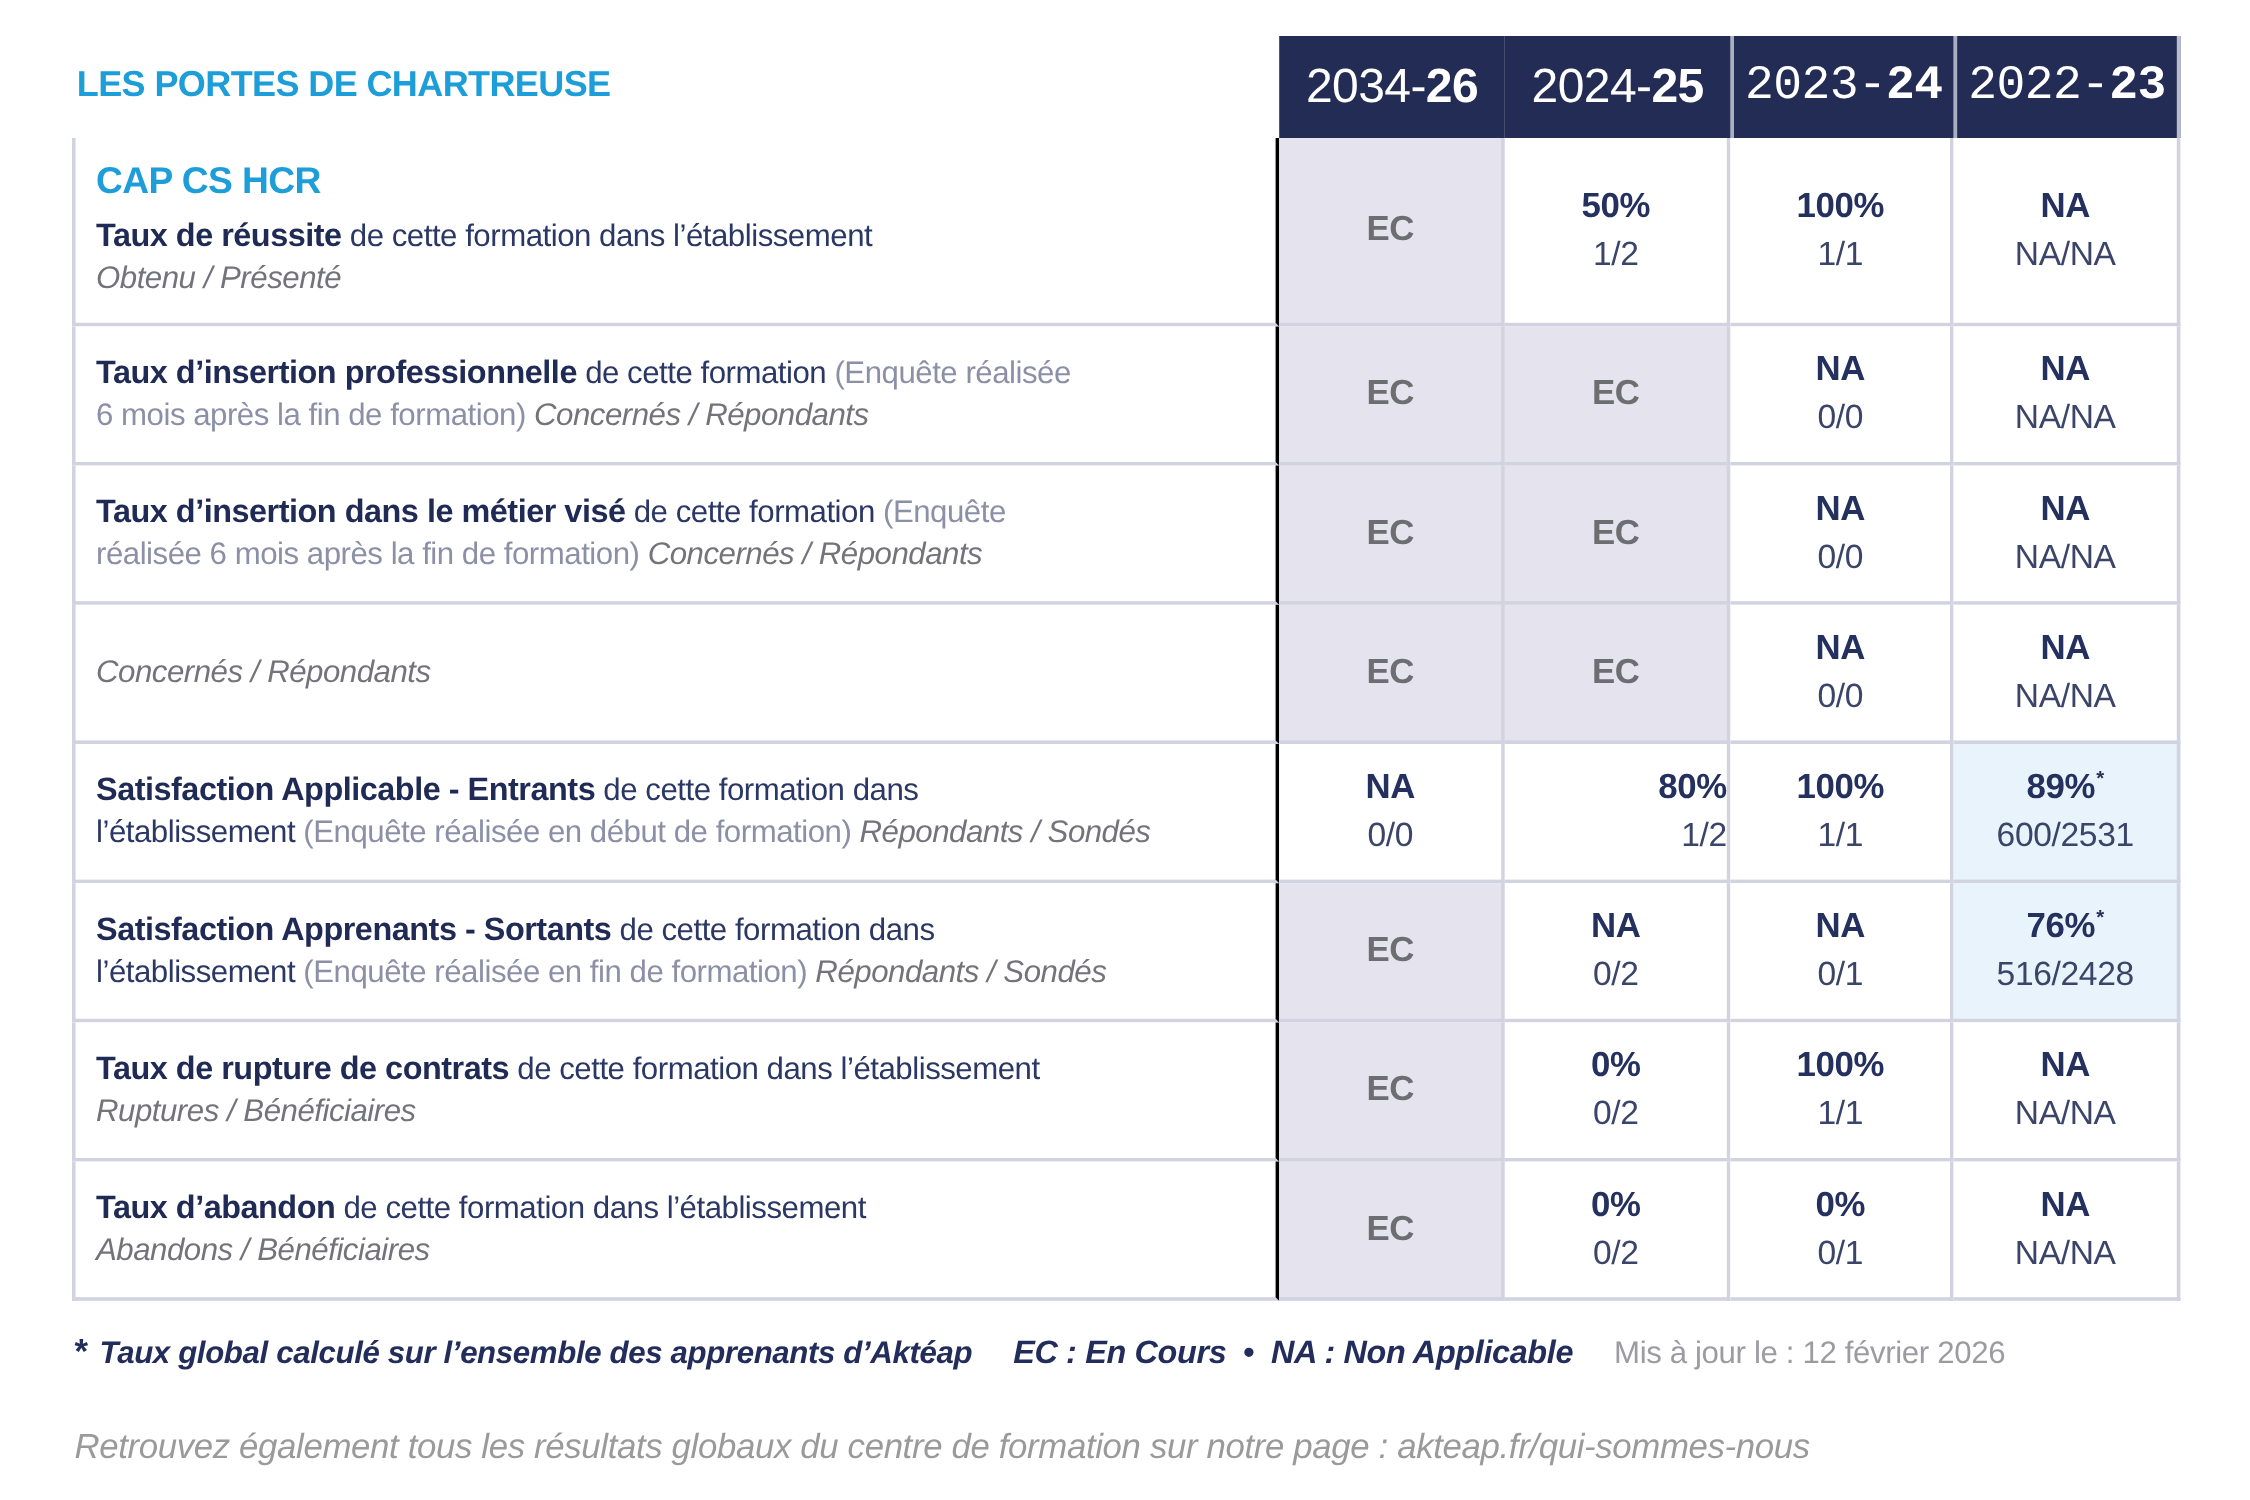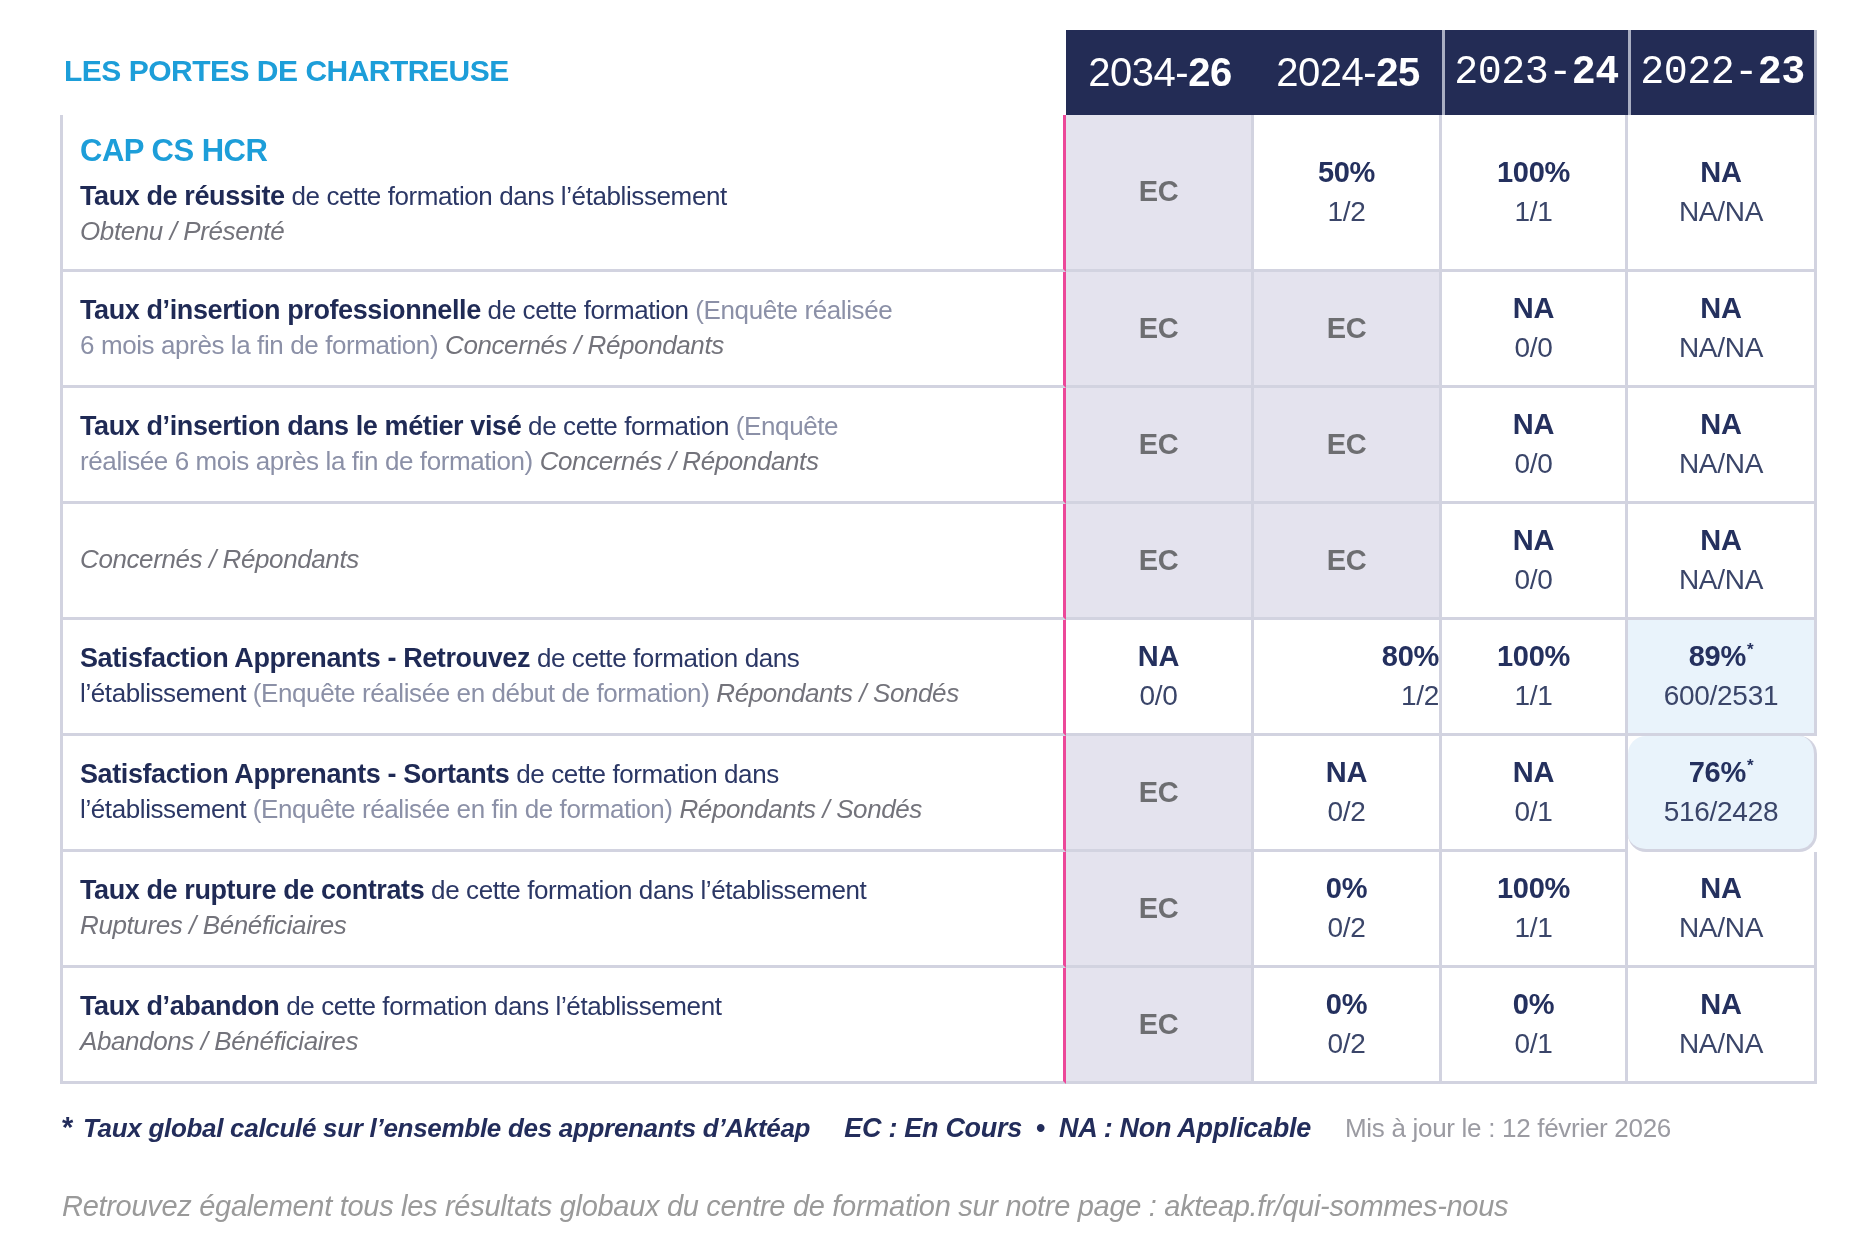--- a/index.html
+++ b/index.html
@@ -15,21 +15,21 @@
   .brand-cell { display:flex; align-items:center; height:85px; padding-left:4px; padding-bottom:4px; }
   .brand { color:#1d9ed9; font-size:30px; font-weight:700; letter-spacing:-0.5px; }
   .year-cell { height:85px; background:#232c55; color:#ffffff; display:flex; align-items:center;
                justify-content:center; font-size:40px; letter-spacing:-0.5px; }
   .year-cell .yr-pre { font-weight:400; }
   .year-cell .yr-suf { font-weight:700; }
   .year-cell.sep { border-left:3px solid #a9aec2;font-family:Liberation Mono, monospace; }
   .year-cell.last { border-right:3px solid #b9bdcd; }
 
   
-  .lbl { border-left:3px solid #d2d3e0; border-right:3px solid #ec4899; border-bottom:3px solid #d2d3e0;
+  .lbl { border-left:3px solid #d2d3e0; border-right:3px solid #000000; border-bottom:3px solid #d2d3e0;
          display:flex; flex-direction:column; justify-content:center; padding:10px 8px 12px 17px; background:#fff; }
   .val { border-right:3px solid #d2d3e0; border-bottom:3px solid #d2d3e0; background:#fff;
          display:flex; flex-direction:column; justify-content:center; align-items:center; text-align:center; }
 
   .val.ec { background:#e4e3ee; }
   .val.highlight { background:#e9f3fb; }
 
   .cell-main { font-size:29px; font-weight:700; color:#24305e; letter-spacing:-0.3px; line-height:1.1; }
   .val.ec .cell-main { color:#6d6e71; }
   .cell-sub { font-size:28px; font-weight:400; color:#3a4569; letter-spacing:-0.3px; margin-top:8px; line-height:1.1; }
@@ -147,21 +147,21 @@
         </div>
         <div class="val plain" style="min-height: 116px;">
           <div class="cell-main">NA</div>
           <div class="cell-sub">0/0</div>
         </div>
         <div class="val plain" style="min-height: 116px;">
           <div class="cell-main">NA</div>
           <div class="cell-sub">NA/NA</div>
         </div>
         <div class="lbl" style="min-height: 116px;">
-          <div class="lbl-line"><span class="sg-b">Satisfaction Apprenants - Retrouvez</span><span class="sg-n"> de cette formation dans</span></div>
+          <div class="lbl-line"><span class="sg-b">Satisfaction Applicable - Entrants</span><span class="sg-n"> de cette formation dans</span></div>
           <div class="lbl-line"><span class="sg-n">l’établissement </span><span class="sg-m">(Enquête réalisée en début de formation) </span><span class="sg-i">Répondants / Sondés</span></div>
         </div>
         <div class="val plain" style="min-height: 116px;">
           <div class="cell-main">NA</div>
           <div class="cell-sub">0/0</div>
         </div>
         <div class="val plain" style="min-height: 116px; align-items: flex-end;">
           <div class="cell-main">80%</div>
           <div class="cell-sub">1/2</div>
         </div>
@@ -181,21 +181,21 @@
           <div class="cell-main">EC</div>
         </div>
         <div class="val plain" style="min-height: 116px;">
           <div class="cell-main">NA</div>
           <div class="cell-sub">0/2</div>
         </div>
         <div class="val plain" style="min-height: 116px;">
           <div class="cell-main">NA</div>
           <div class="cell-sub">0/1</div>
         </div>
-        <div class="val highlight" style="min-height: 116px; border-radius: 18px;">
+        <div class="val highlight" style="min-height: 116px;">
           <div class="cell-main">76%<span class="star-sup">*</span></div>
           <div class="cell-sub">516/2428</div>
         </div>
         <div class="lbl" style="min-height: 116px;">
           <div class="lbl-line"><span class="sg-b">Taux de rupture de contrats</span><span class="sg-n"> de cette formation dans l’établissement</span></div>
           <div class="lbl-line"><span class="sg-i">Ruptures / Bénéficiaires</span></div>
         </div>
         <div class="val ec" style="min-height: 116px;">
           <div class="cell-main">EC</div>
         </div>

